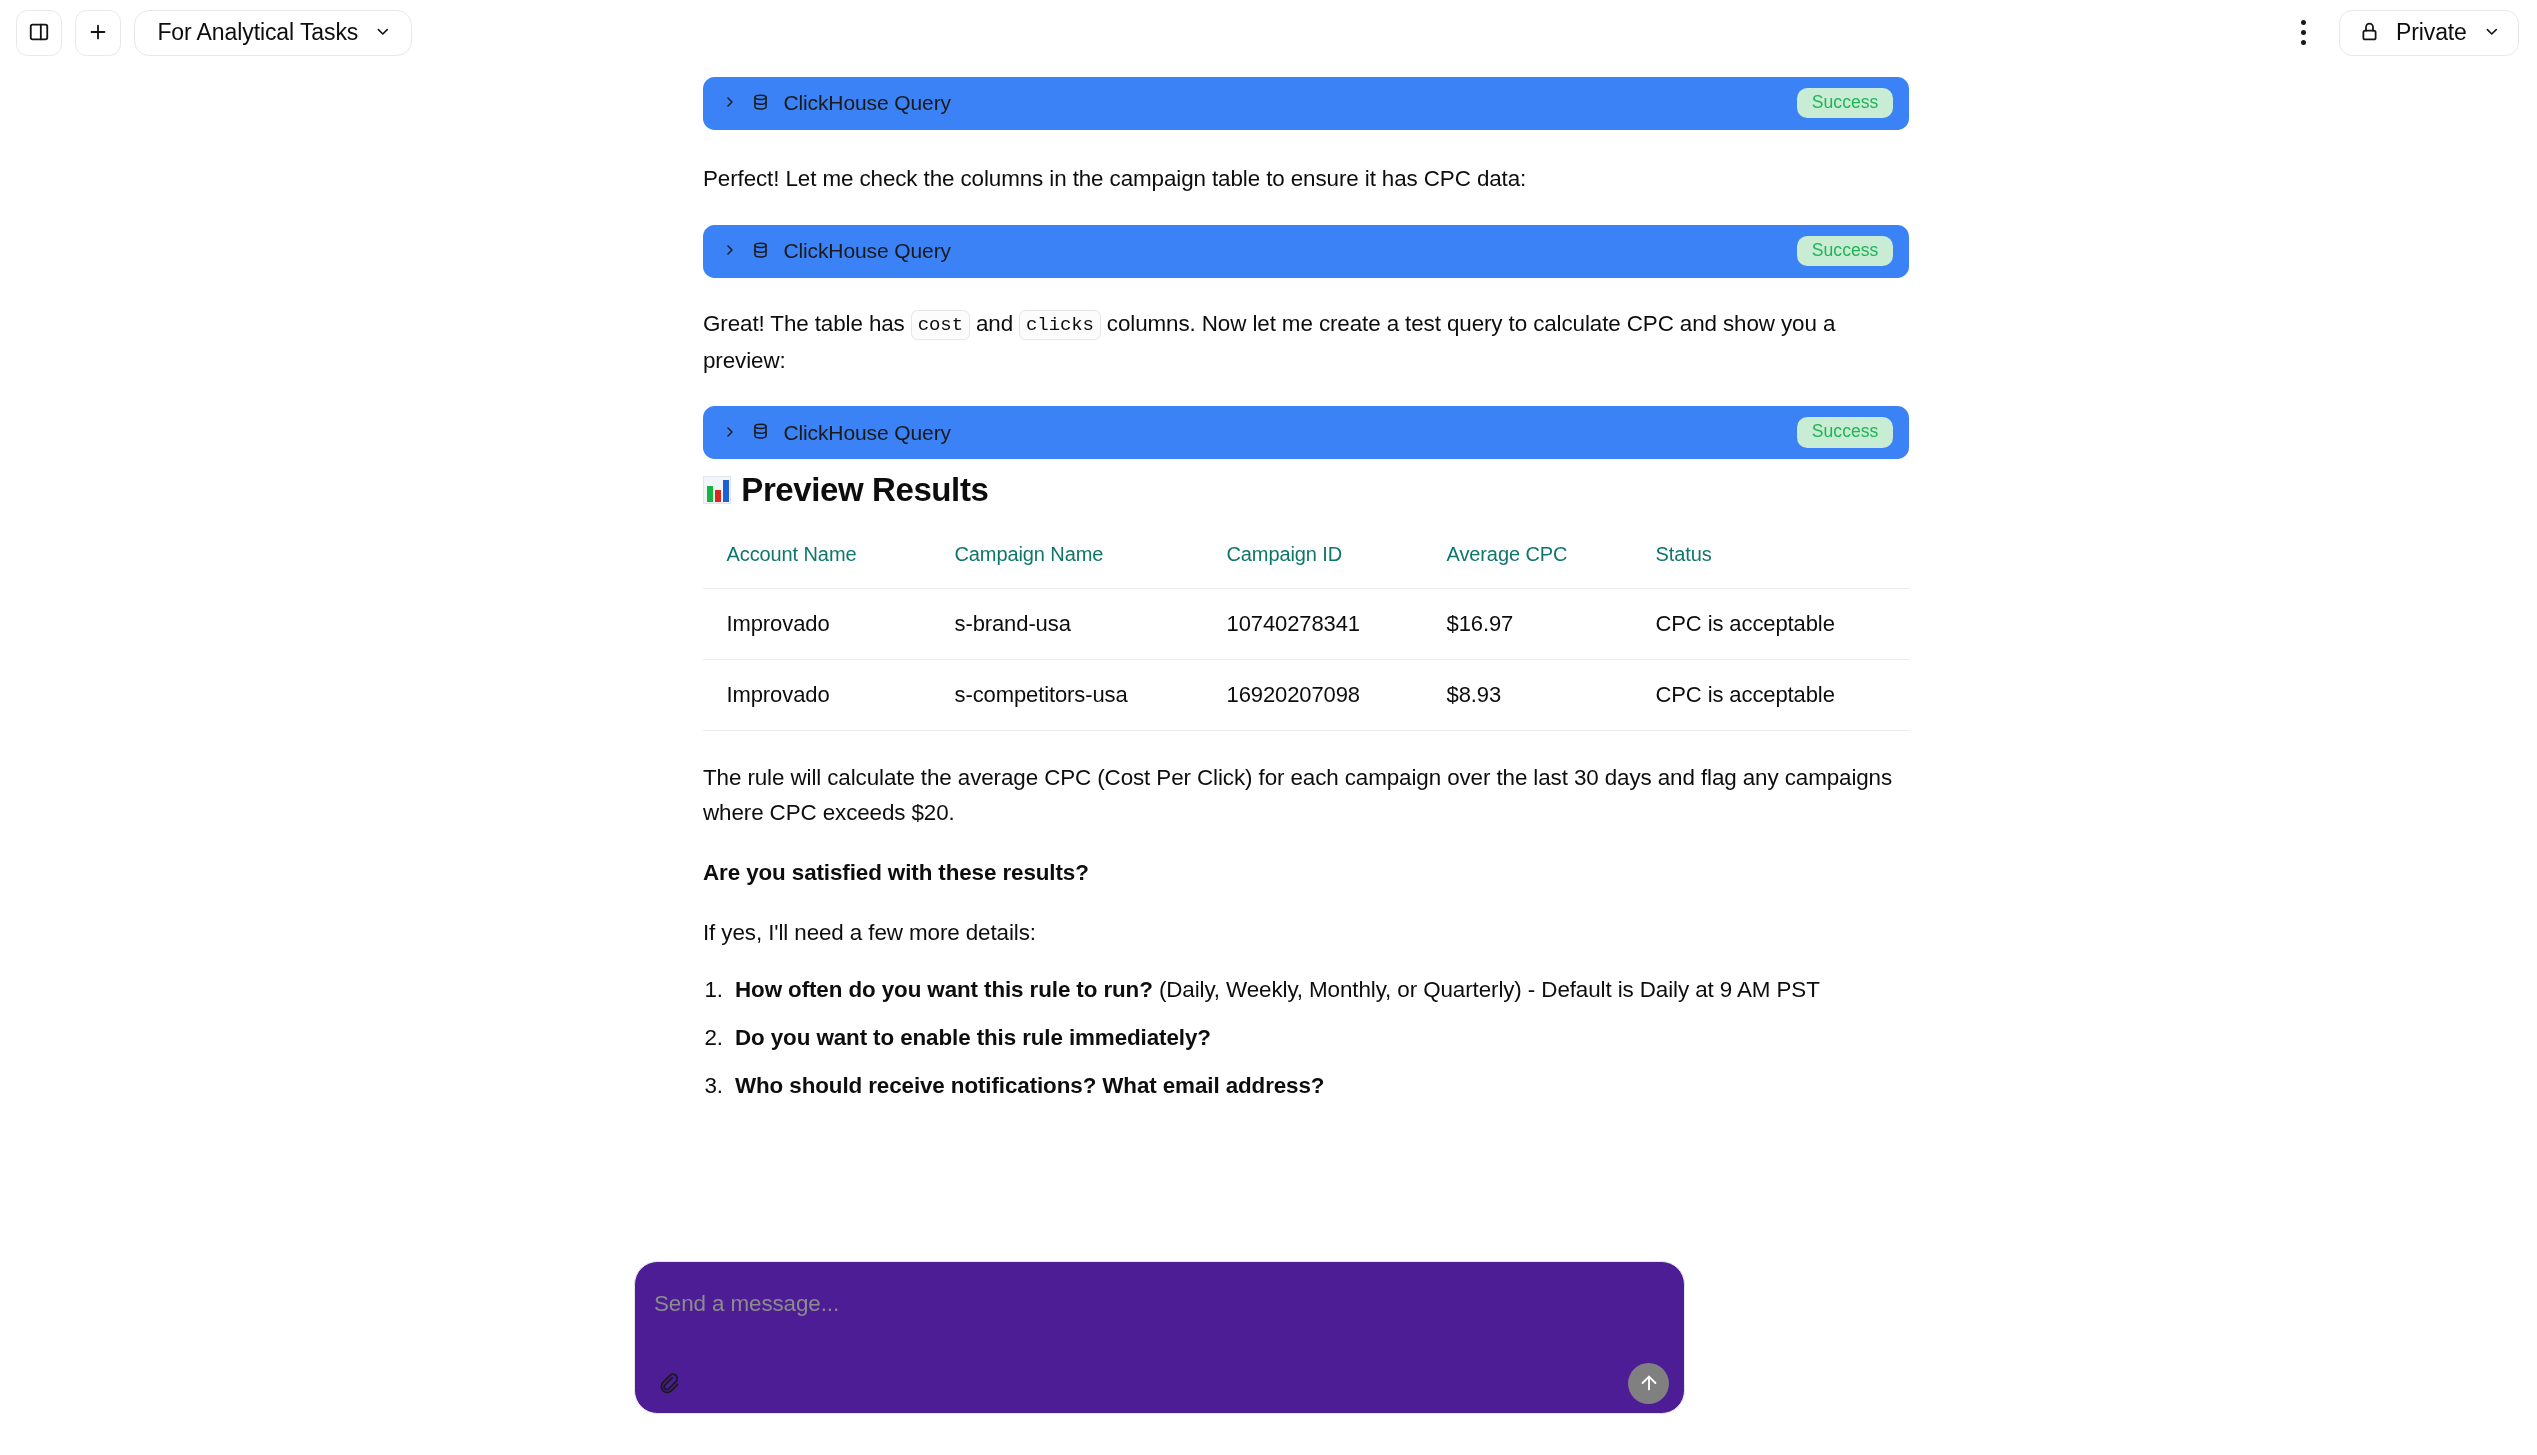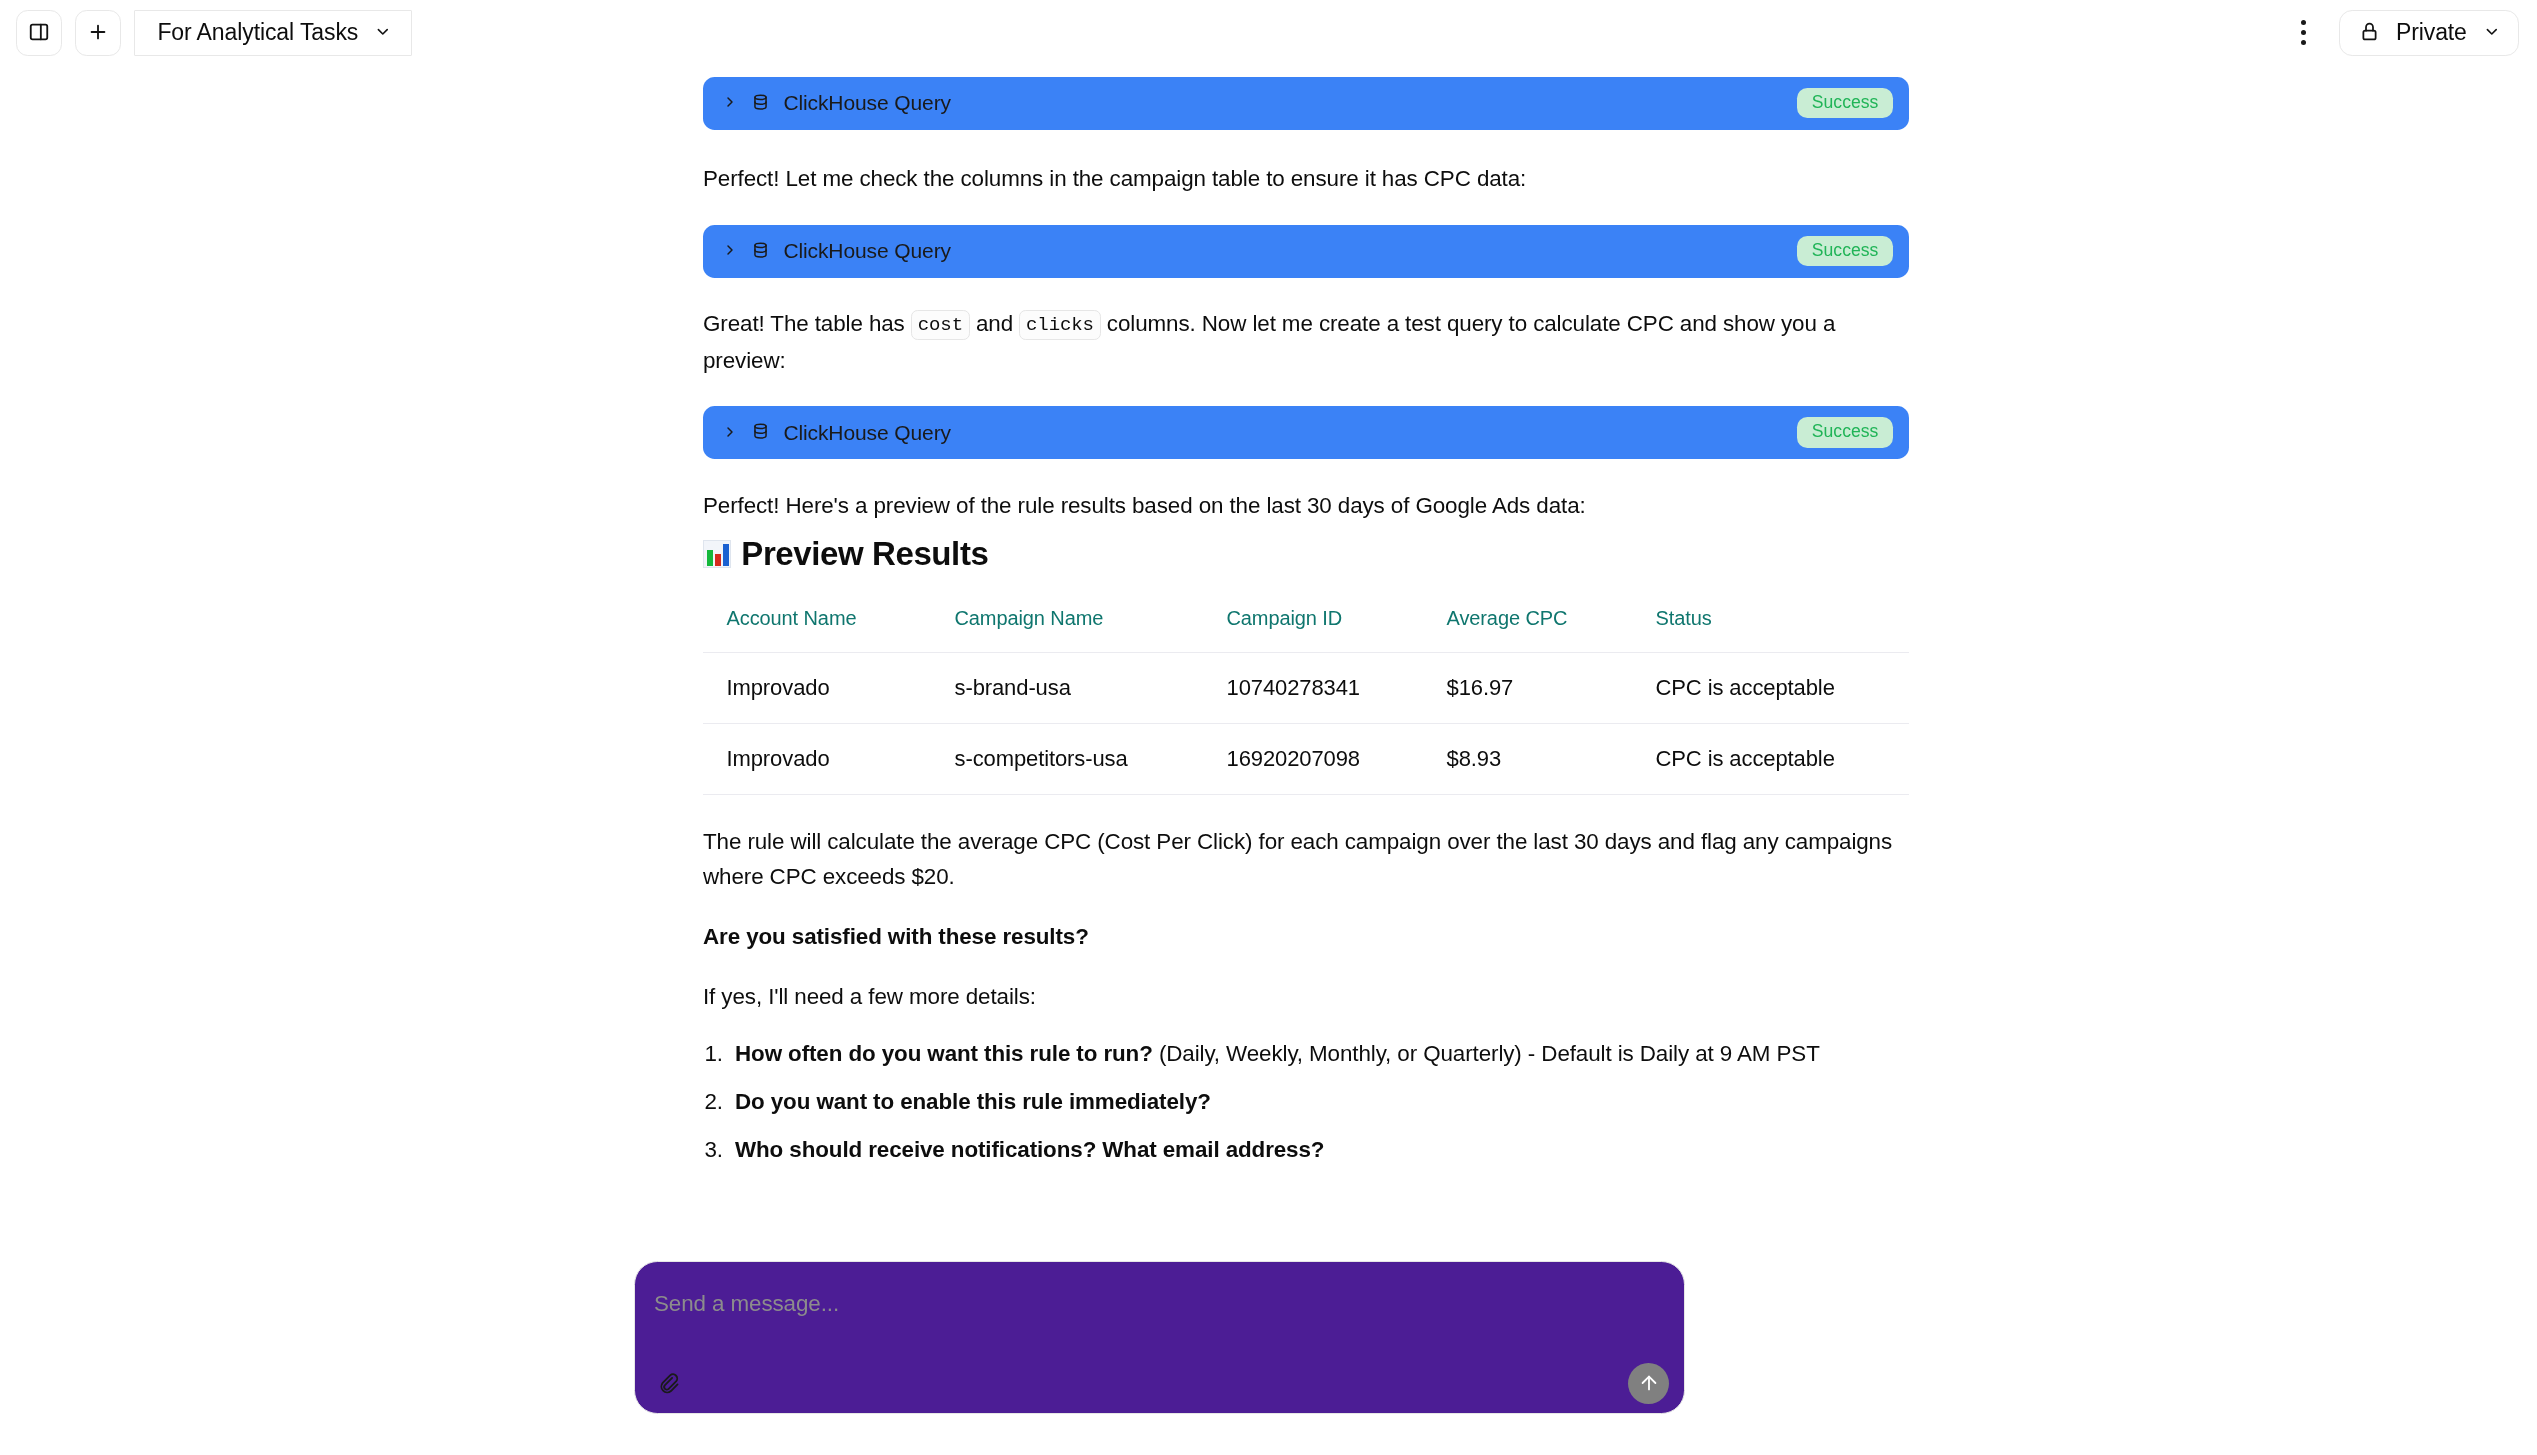--- a/index.html
+++ b/index.html
@@ -33,21 +33,21 @@
     border: 1.2px solid #e8e8e8;
     border-radius: 11.7px;
     background: #ffffff;
     display: flex;
     align-items: center;
     justify-content: center;
   }
   .chat-select {
     height: 46px;
     border: 1.2px solid #e8e8e8;
-    border-radius: 1px;
+    border-radius: 15px;
     background: #ffffff;
     display: flex;
     align-items: center;
     gap: 16px;
     padding: 0 19px 0 22px;
   }
   .chat-select-label {
     font-size: 23px;
     font-weight: 500;
     letter-spacing: -0.1px;
@@ -373,21 +373,20 @@
           <ellipse cx="12" cy="5.5" rx="7" ry="2.8"></ellipse>
           <path d="M5 5.5v6c0 1.6 3.1 2.8 7 2.8s7-1.2 7-2.8v-6"></path>
           <path d="M5 11.5v6c0 1.6 3.1 2.8 7 2.8s7-1.2 7-2.8v-6"></path>
         </svg>
       </span>
       <span class="tool-card-title">ClickHouse Query</span>
     </div>
     <span class="badge">Success</span>
   </div>
 
-  <p class="para" style="margin-top:29px">Perfect! Here's a preview of the rule results based on the last 30 days of Google Ads data:</p>
 
   <h2 class="section-title" style="margin-top:12px">
     <span class="emoji-chart">
         <i class="g"></i>
         <i class="r"></i>
         <i class="b"></i>
       </span>
     <span>Preview Results</span>
   </h2>
 

